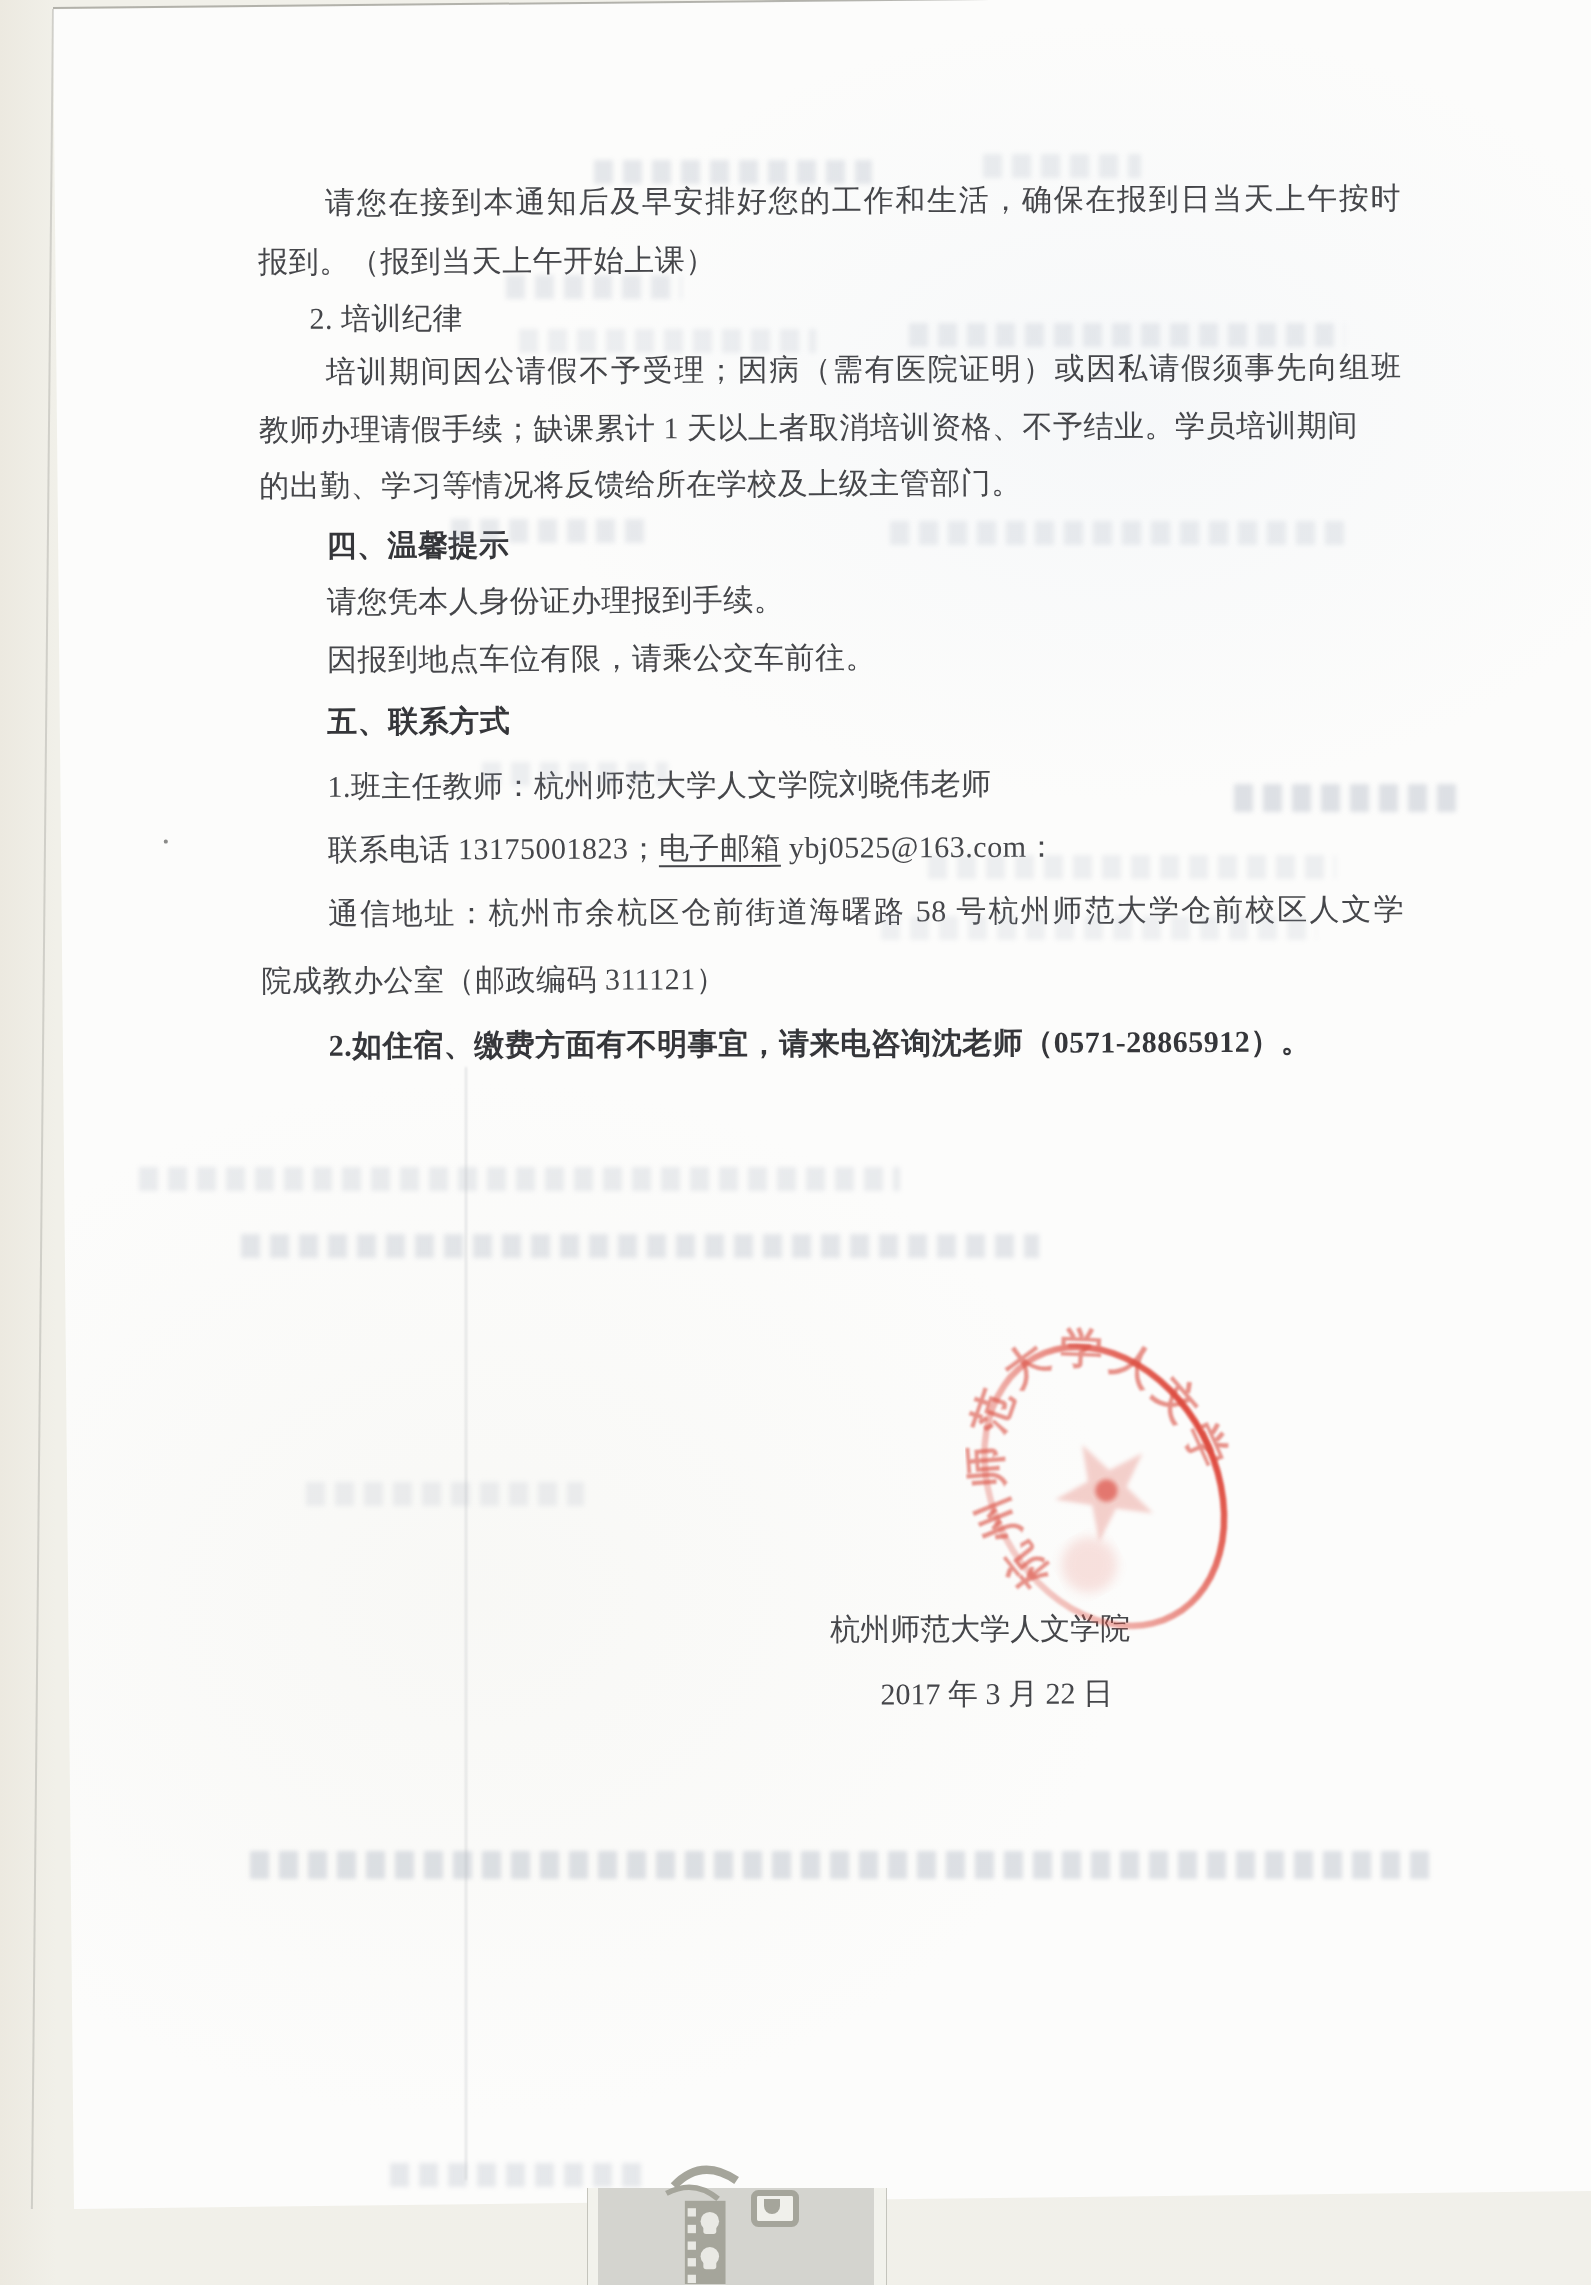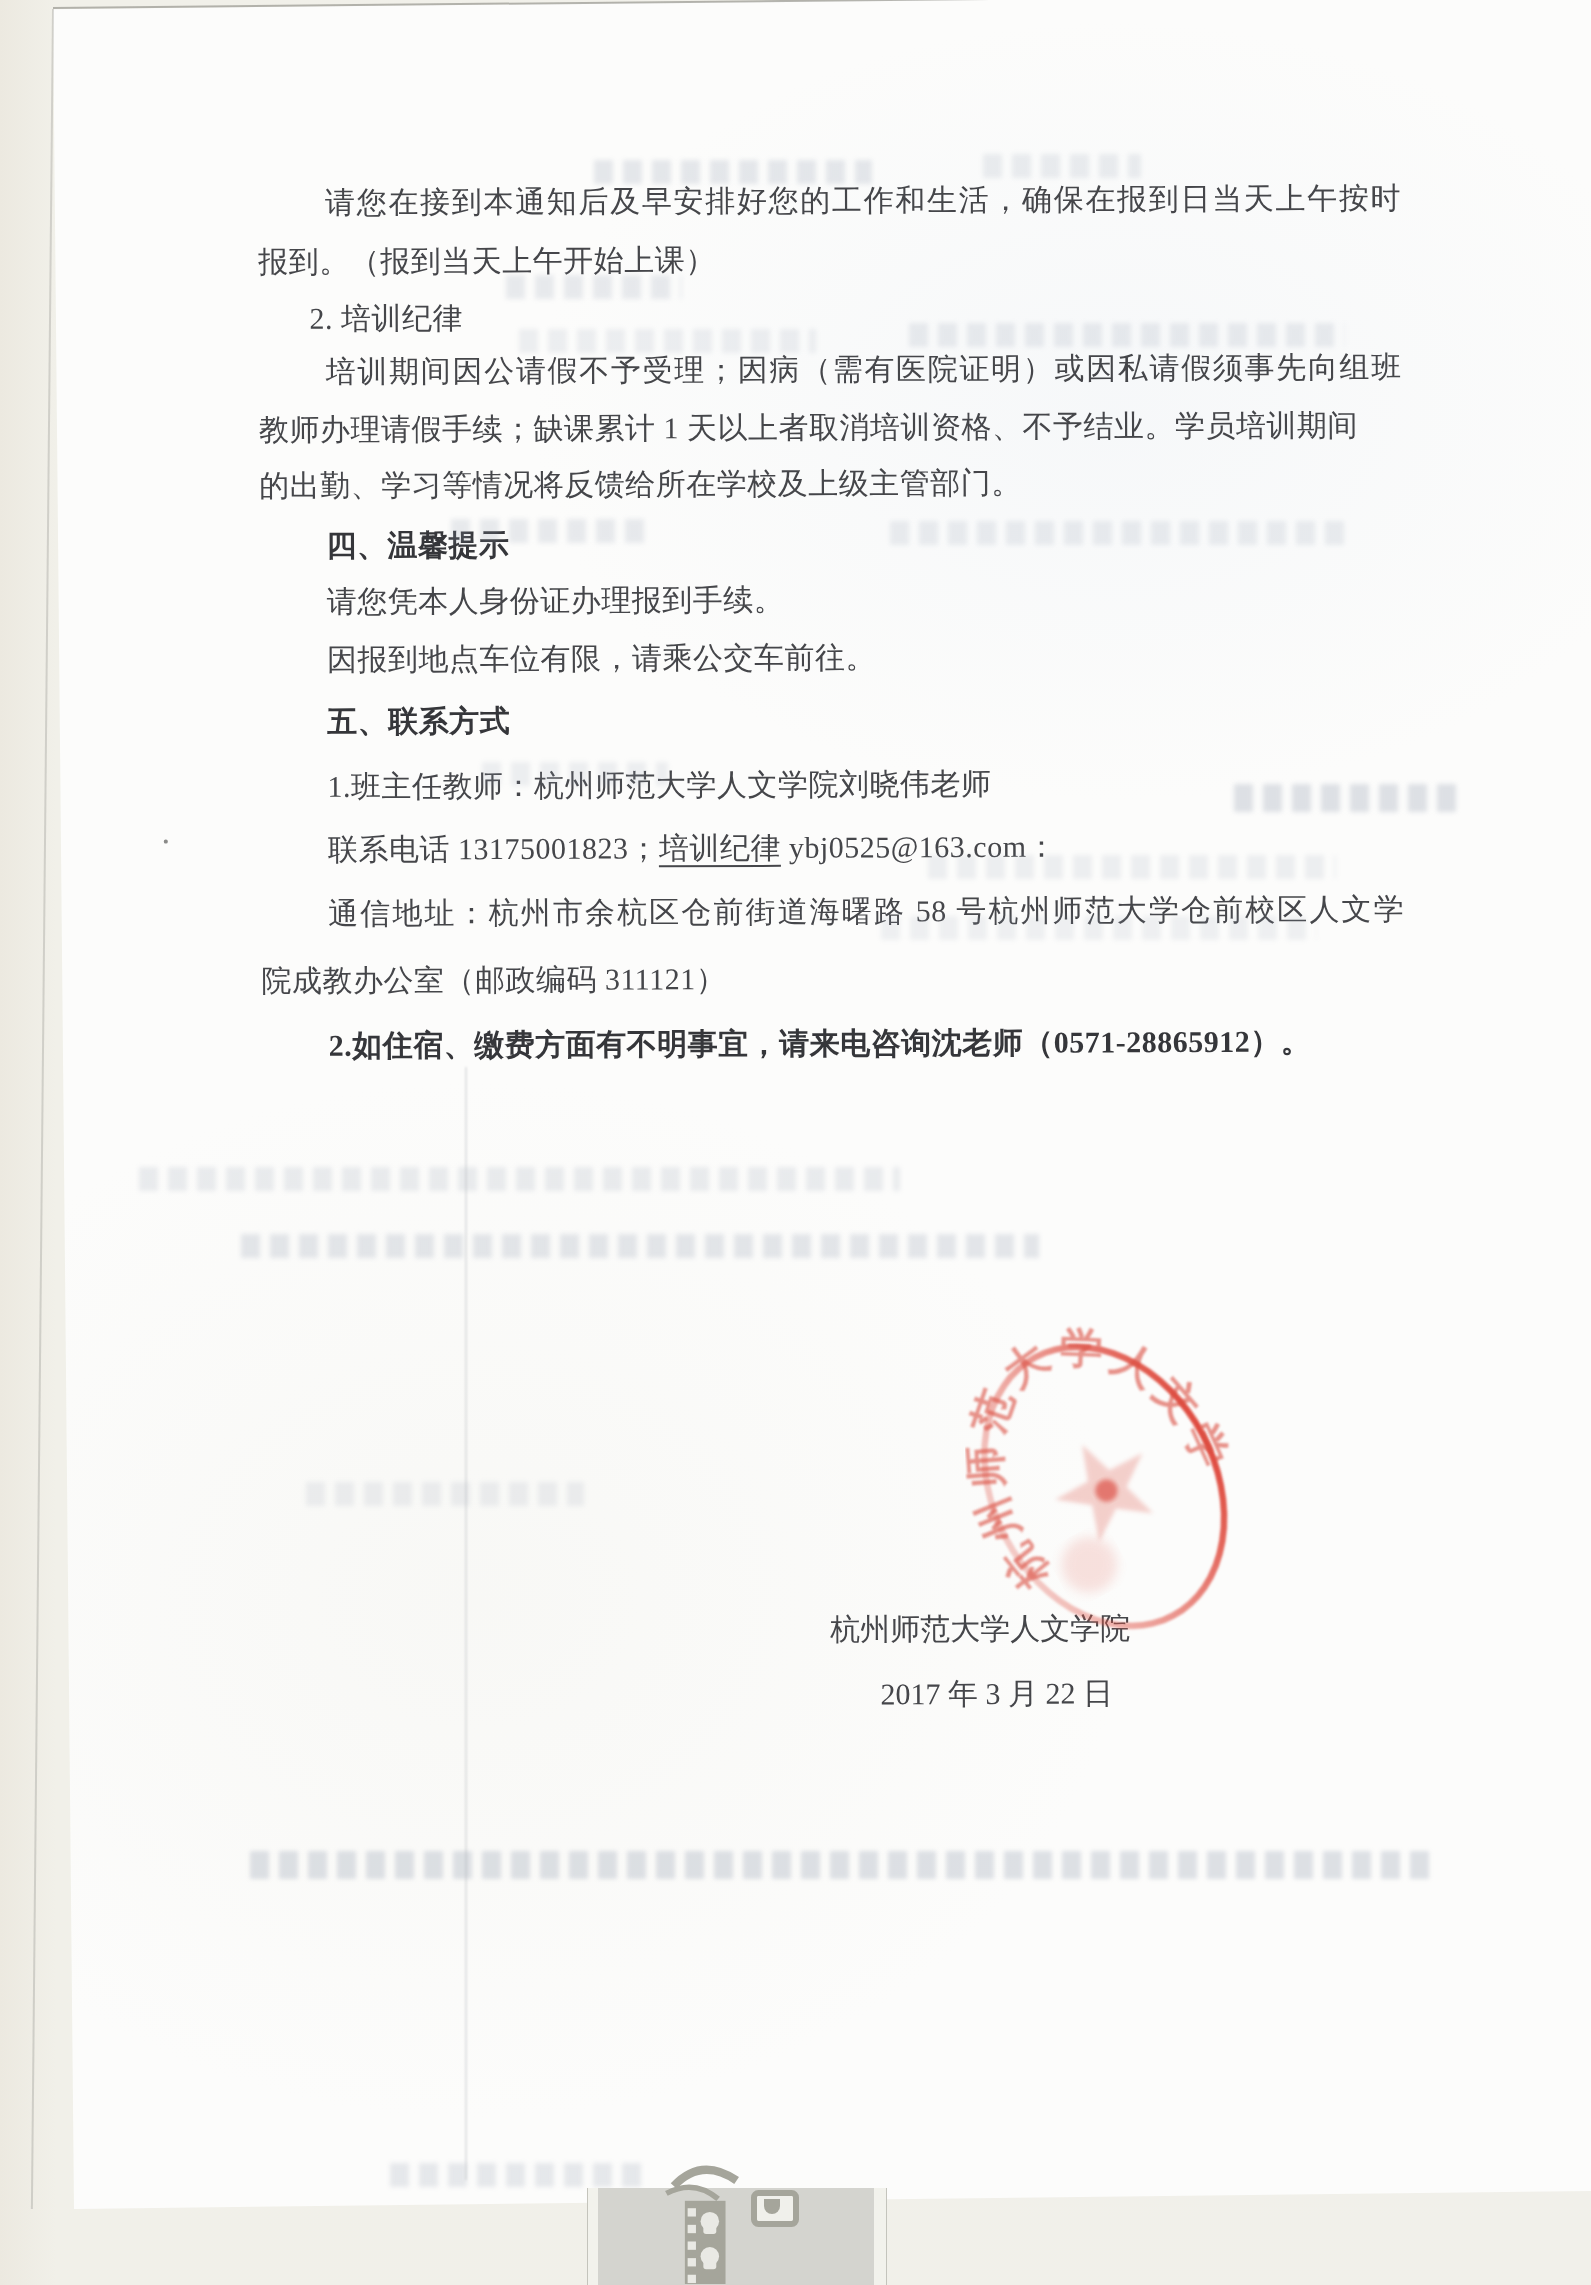--- a/index.html
+++ b/index.html
@@ -70,21 +70,21 @@
   <div class="line indent just" style="top:353px">培训期间因公请假不予受理；因病（需有医院证明）或因私请假须事先向组班</div>
   <div class="line just" style="top:411px">教师办理请假手续；缺课累计 1 天以上者取消培训资格、不予结业。学员培训期间</div>
   <div class="line" style="top:467px">的出勤、学习等情况将反馈给所在学校及上级主管部门。</div>
 
   <div class="line indent bold" style="top:527px">四、温馨提示</div>
   <div class="line indent" style="top:583px">请您凭本人身份证办理报到手续。</div>
   <div class="line indent" style="top:641px">因报到地点车位有限，请乘公交车前往。</div>
 
   <div class="line indent bold" style="top:703px">五、联系方式</div>
   <div class="line indent" style="top:768px">1.班主任教师：杭州师范大学人文学院刘晓伟老师</div>
-  <div class="line indent" style="top:831px"><span>联系电话 13175001823；</span><span class="uline">培训纪律</span><span> ybj0525@163.com：</span></div>
+  <div class="line indent" style="top:831px"><span>联系电话 13175001823；</span><span class="uline">电子邮箱</span><span> ybj0525@163.com：</span></div>
   <div class="line indent just" style="top:895px">通信地址：杭州市余杭区仓前街道海曙路 58 号杭州师范大学仓前校区人文学</div>
   <div class="line" style="top:962px">院成教办公室（邮政编码 311121）</div>
   <div class="line indent bold" style="top:1027px">2.如住宿、缴费方面有不明事宜，请来电咨询沈老师（0571-28865912）。</div>
 
   <div class="sig" style="left:828px;top:1612px">杭州师范大学人文学院</div>
   <div class="sig" style="left:878px;top:1677px">2017 年 3 月 22 日</div>
 
   <div class="speck" style="left:165px;top:839px"></div>
 </div>
 

